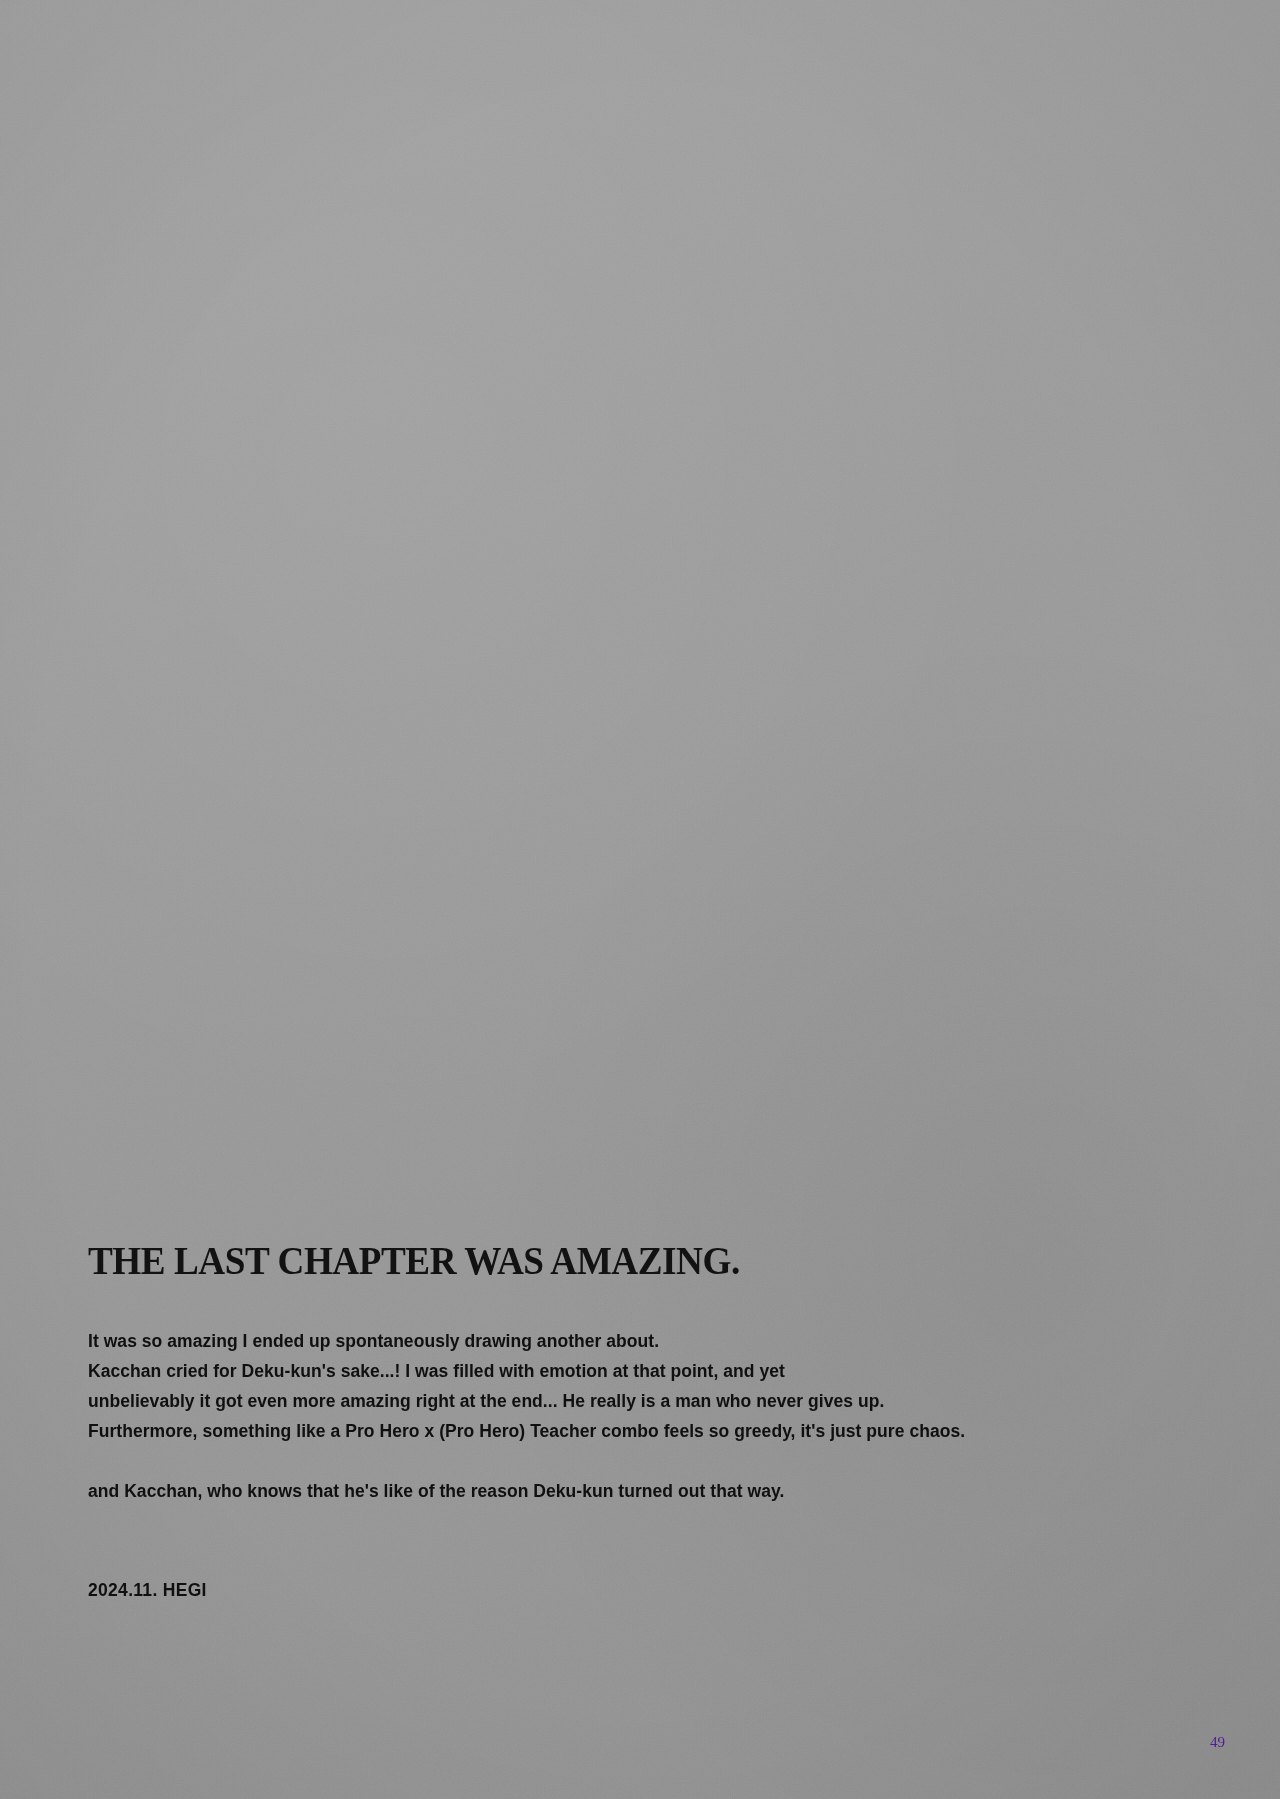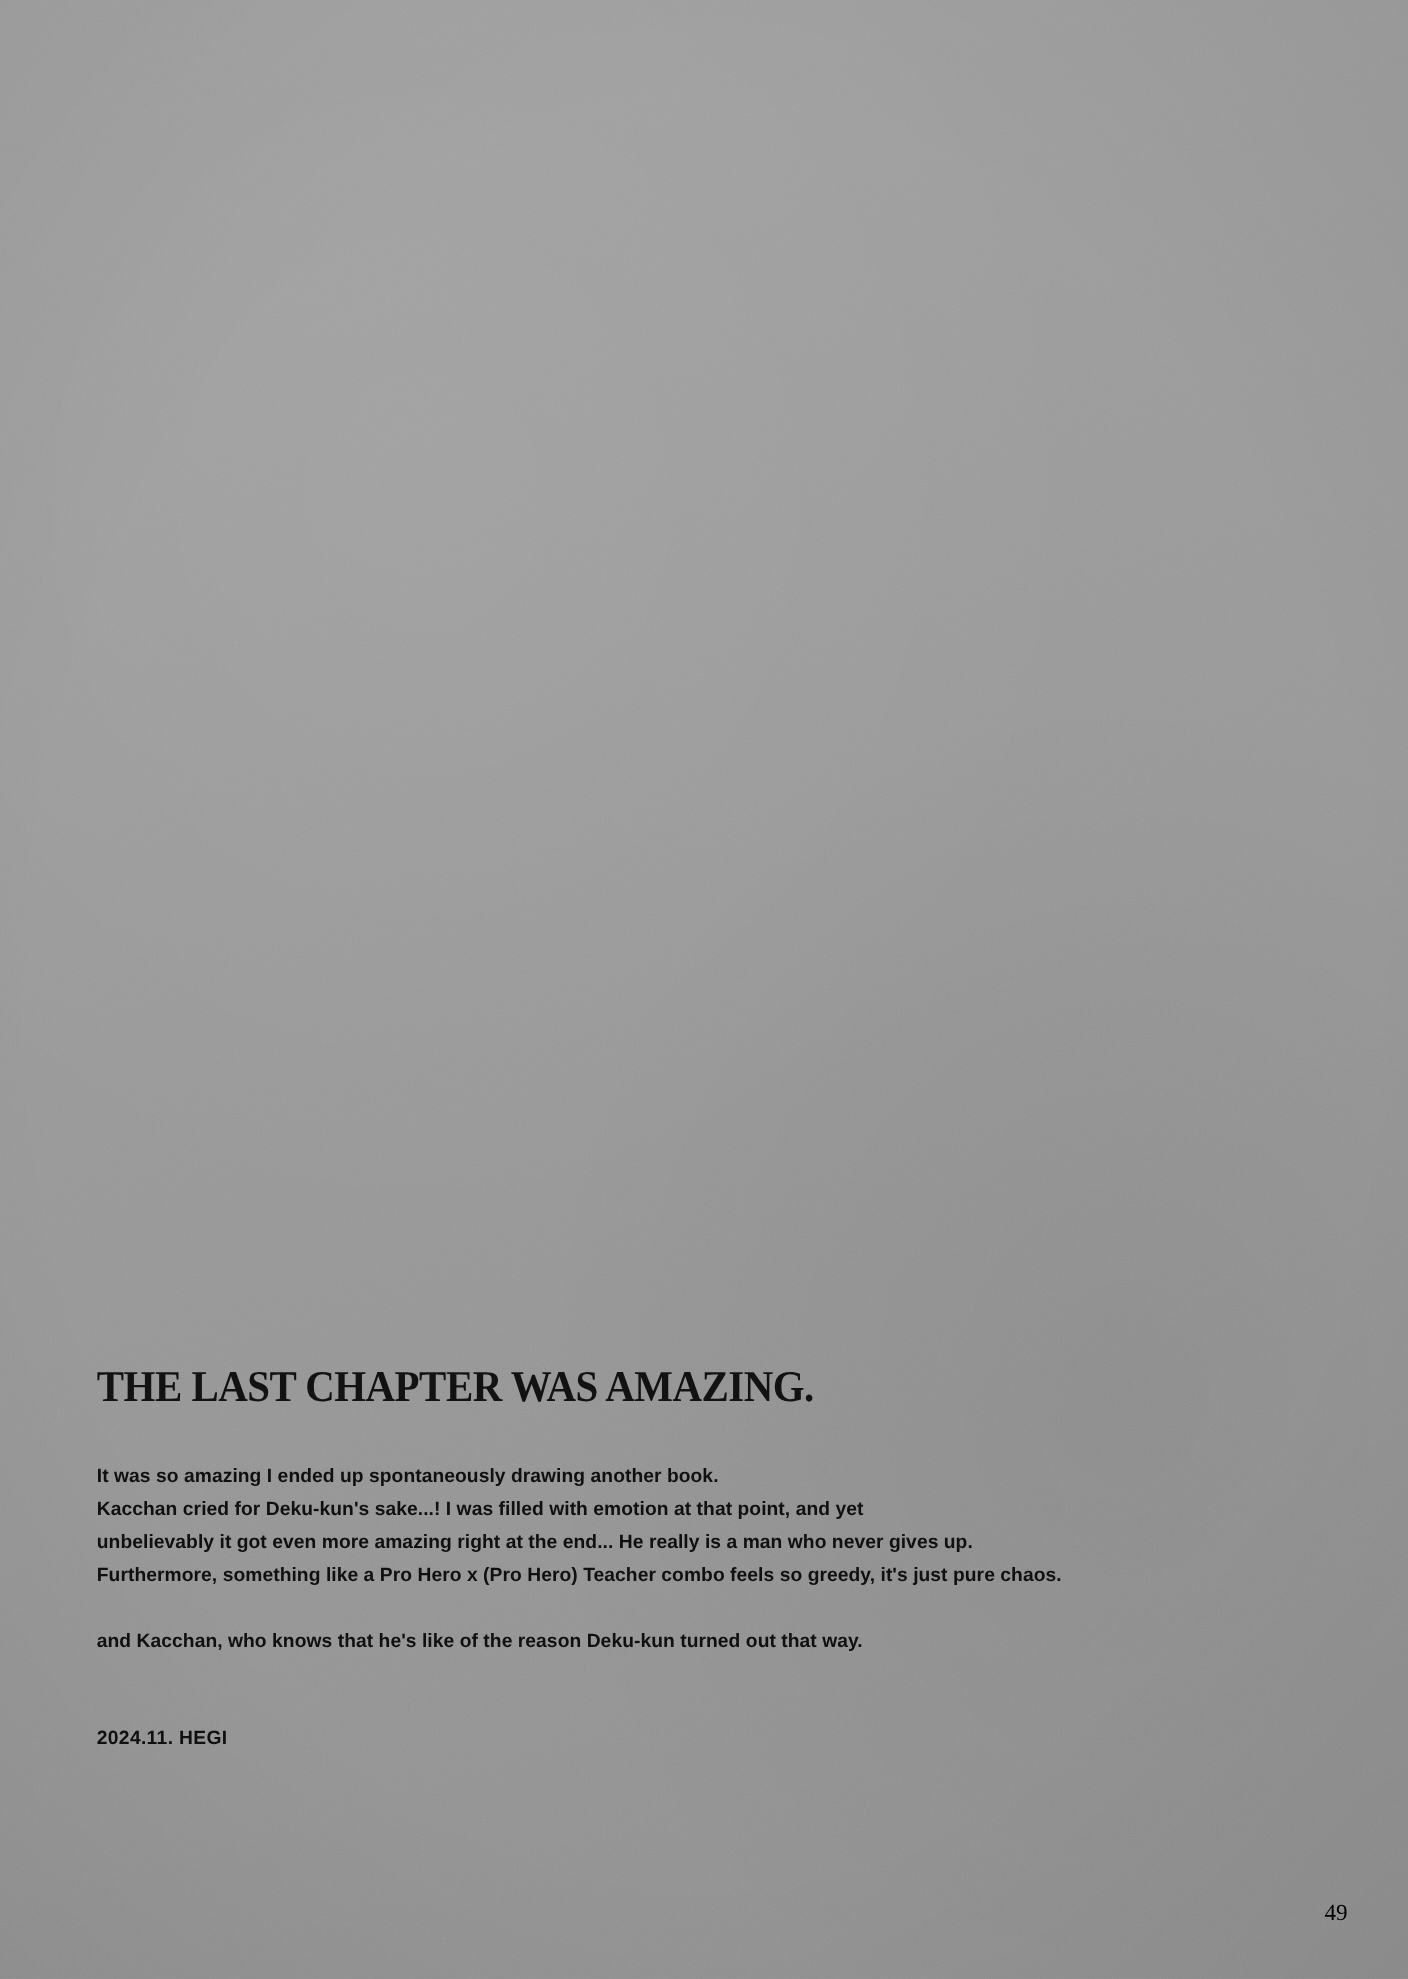--- a/index.html
+++ b/index.html
@@ -68,29 +68,29 @@
 
   .para-gap {
     height: 30px;
   }
 
   .signature {
     font-size: 17.5px;
     font-weight: bold;
     color: #101010;
     letter-spacing: 0.3px;
-    margin-top: 33px;
+    margin-top: 44px;
   }
 
   .page-number {
     position: absolute;
     right: 55px;
     bottom: 48px;
-    font-size: 21px;
-    color: #000000;
+    font-size: 15px;
+    color: #4c1d95;
     font-family: "Liberation Serif", serif;
   }
 </style>
 </head>
 <body>
 
 <div class="page">
   <svg class="grain" xmlns="http://www.w3.org/2000/svg" width="1280" height="1799">
     <filter id="noise">
       <feTurbulence type="fractalNoise" baseFrequency="0.9" numOctaves="3" stitchTiles="stitch"></feTurbulence>
@@ -99,21 +99,21 @@
     <rect width="1280" height="1799" filter="url(#noise)" opacity="0.25"></rect>
   </svg>
   <div class="vignette"></div>
 </div>
 
 <div class="afterword">
 
   <h1 class="afterword-title">THE LAST CHAPTER WAS AMAZING.</h1>
 
   <div class="afterword-body">
-    <p>It was so amazing I ended up spontaneously drawing another book.</p>
+    <p>It was so amazing I ended up spontaneously drawing another about.</p>
     <p>Kacchan cried for Deku-kun's sake...! I was filled with emotion at that point, and yet</p>
     <p>unbelievably it got even more amazing right at the end... He really is a man who never gives up.</p>
     <p>Furthermore, something like a Pro Hero x (Pro Hero) Teacher combo feels so greedy, it's just pure chaos.</p>
 
     <div class="para-gap"></div>
 
     <p>and Kacchan, who knows that he's like of the reason Deku-kun turned out that way.</p>
 
     <div class="para-gap"></div>
 

